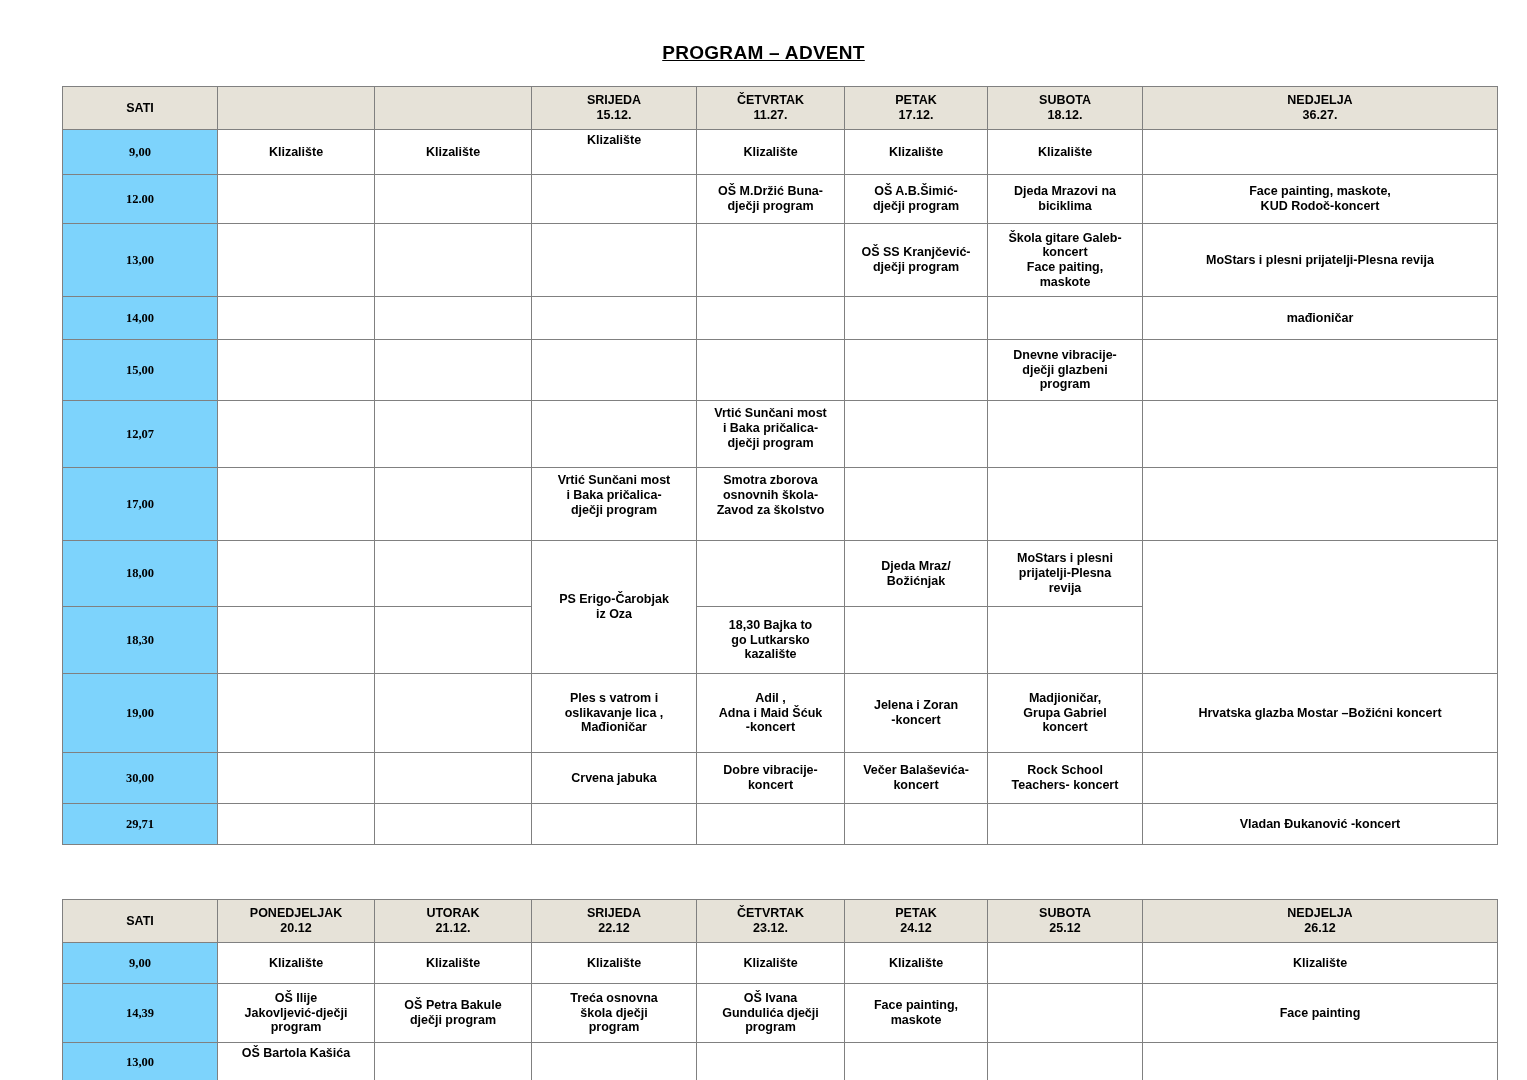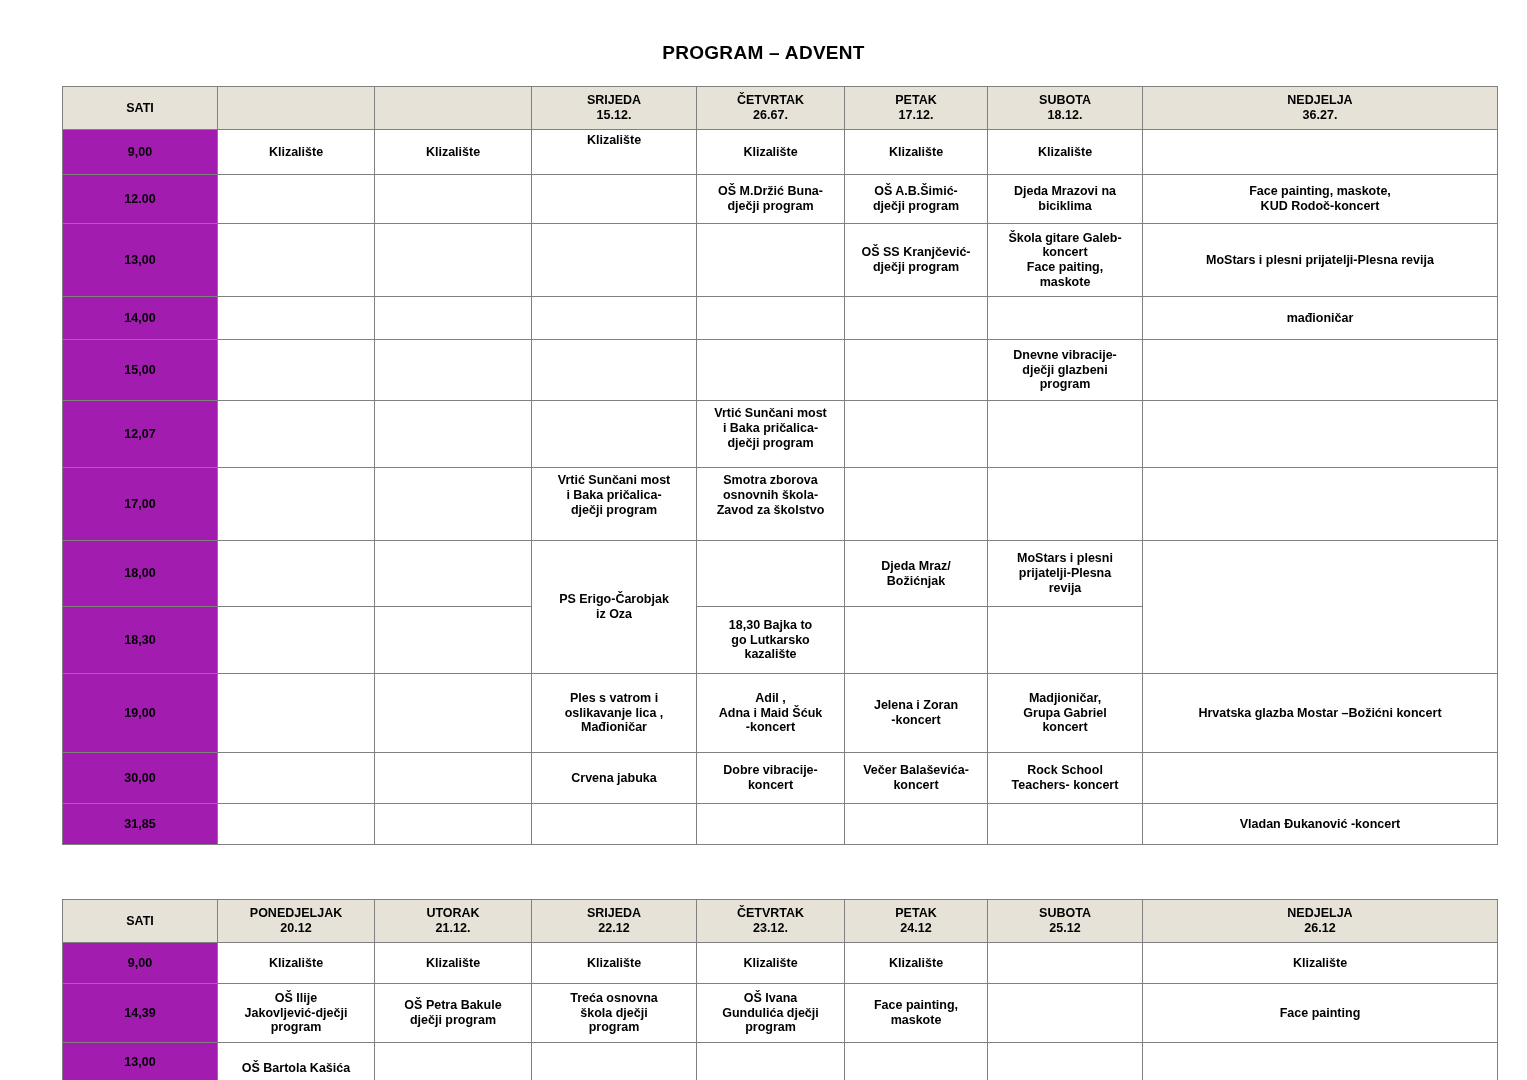--- a/index.html
+++ b/index.html
@@ -22,20 +22,21 @@
     box-sizing: border-box;
     padding: 0 46px;
   }
   .doc-title {
     text-align: center;
     font-size: 19px;
     font-weight: bold;
     letter-spacing: 0.3px;
     margin-top: 42px;
     margin-bottom: 22px;
+    text-decoration: underline;
   }
   table.sched {
     border-collapse: collapse;
     table-layout: fixed;
     width: 1435px;
     margin-left: 16px;
   }
   table.sched td, table.sched th {
     border: 1px solid #808080;
     font-size: 12.5px;
@@ -46,24 +47,25 @@
     line-height: 1.18;
     word-wrap: break-word;
   }
   .hdr-cell {
     background: #e6e2d8;
     height: 38px;
   }
   .hdr-cell .d1 { display: block; }
   .hdr-cell .d2 { display: block; }
   .time-cell {
-    background: #a21caf;
+    background: #7dd3fc;
     vertical-align: bottom;
     padding-bottom: 5px;
     font-weight: bold;
+    font-family: Liberation Serif, serif;
   }
   .vmid { vertical-align: middle; }
   .spacer { height: 54px; }
   
   .c-time  { width: 155px; }
   .c-mon   { width: 157px; }
   .c-tue   { width: 157px; }
   .c-wed   { width: 165px; }
   .c-thu   { width: 148px; }
   .c-fri   { width: 143px; }
@@ -101,21 +103,21 @@
         <th class="hdr-cell">
           <span class="d1"></span>
           <span class="d2"></span>
         </th>
         <th class="hdr-cell">
           <span class="d1">SRIJEDA</span>
           <span class="d2">15.12.</span>
         </th>
         <th class="hdr-cell">
           <span class="d1">ČETVRTAK</span>
-          <span class="d2">26.67.</span>
+          <span class="d2">11.27.</span>
         </th>
         <th class="hdr-cell">
           <span class="d1">PETAK</span>
           <span class="d2">17.12.</span>
         </th>
         <th class="hdr-cell">
           <span class="d1">SUBOTA</span>
           <span class="d2">18.12.</span>
         </th>
         <th class="hdr-cell">
@@ -239,21 +241,21 @@
         <td></td>
         <td></td>
         <td>Crvena jabuka</td>
         <td>Dobre vibracije-<br>koncert</td>
         <td>Večer Balaševića-<br>koncert</td>
         <td>Rock School<br>Teachers- koncert</td>
         <td></td>
       </tr>
 
       <tr>
-        <td class="time-cell" style="height:36px">31,85</td>
+        <td class="time-cell" style="height:36px">29,71</td>
         <td></td>
         <td></td>
         <td></td>
         <td></td>
         <td></td>
         <td></td>
         <td>Vladan Đukanović -koncert</td>
       </tr>
     </tbody>
   </table>
@@ -323,21 +325,21 @@
         <td>OŠ Ilije<br>Jakovljević-dječji<br>program</td>
         <td>OŠ Petra Bakule<br>dječji program</td>
         <td>Treća osnovna<br>škola dječji<br>program</td>
         <td>OŠ Ivana<br>Gundulića dječji<br>program</td>
         <td>Face painting,<br>maskote</td>
         <td></td>
         <td>Face painting</td>
       </tr>
       <tr>
         <td class="time-cell" style="height:34px">13,00</td>
-        <td style="vertical-align:top;padding-top:18px">OŠ Bartola Kašića</td>
+        <td style="vertical-align:top;padding-top:3px">OŠ Bartola Kašića</td>
         <td></td>
         <td></td>
         <td></td>
         <td></td>
         <td></td>
         <td></td>
       </tr>
 
     </tbody>
   </table>

